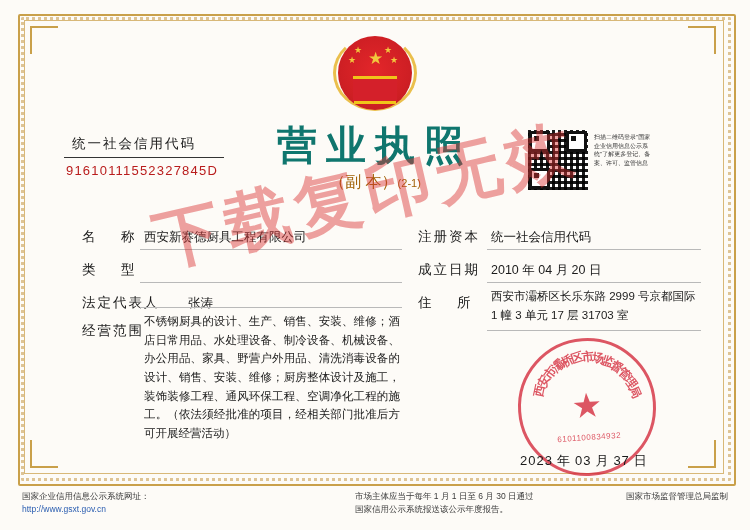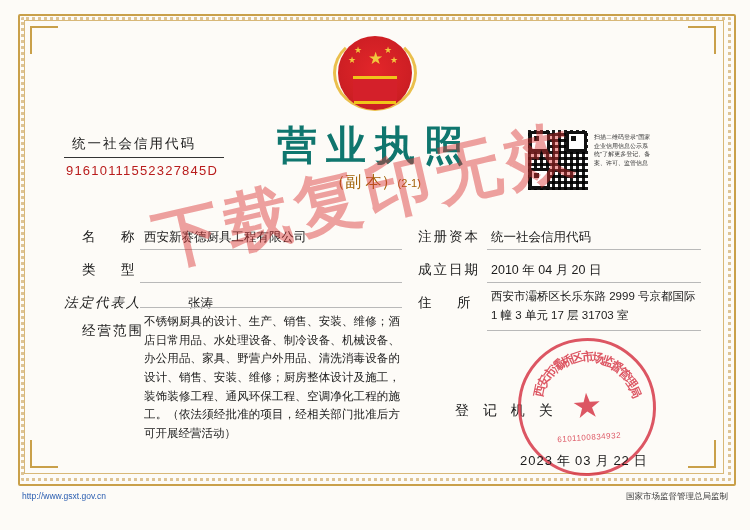--- a/index.html
+++ b/index.html
@@ -338,40 +338,39 @@
   </div>
   <div class="qr-text">扫描二维码登录"国家企业信用信息公示系统"了解更多登记、备案、许可、监管信息</div>
 
   <div class="field-label" style="left:82px; top:228px;">名　称</div>
   <div class="field-value" style="left:144px; top:229px;">西安新赛德厨具工程有限公司</div>
   <div class="rule" style="left:140px; top:249px; width:262px;"></div>
 
   <div class="field-label" style="left:82px; top:261px;">类　型</div>
   <div class="rule" style="left:140px; top:282px; width:262px;"></div>
 
-  <div class="field-label tight" style="left:64px; top:294px;font-style:italic;">法定代表人</div>
+  <div class="field-label tight" style="left:82px; top:294px;">法定代表人</div>
   <div class="field-value" style="left:144px; top:295px;margin-left:44px;">张涛</div>
   <div class="rule" style="left:140px; top:307px; width:262px;"></div>
 
   <div class="field-label tight" style="left:82px; top:322px;">经营范围</div>
   <div class="scope-text">不锈钢厨具的设计、生产、销售、安装、维修；酒店日常用品、水处理设备、制冷设备、机械设备、办公用品、家具、野营户外用品、清洗消毒设备的设计、销售、安装、维修；厨房整体设计及施工，装饰装修工程、通风环保工程、空调净化工程的施工。（依法须经批准的项目，经相关部门批准后方可开展经营活动）</div>
 
   <div class="field-label tight" style="left:418px; top:228px;">注册资本</div>
   <div class="field-value" style="left:491px; top:229px;">统一社会信用代码</div>
   <div class="rule" style="left:487px; top:249px; width:214px;"></div>
 
   <div class="field-label tight" style="left:418px; top:261px;">成立日期</div>
   <div class="field-value" style="left:491px; top:262px;">2010 年 04 月 20 日</div>
   <div class="rule" style="left:487px; top:282px; width:214px;"></div>
 
   <div class="field-label" style="left:418px; top:294px;">住　所</div>
   <div class="addr-text">西安市灞桥区长乐东路 2999 号京都国际 1 幢 3 单元 17 层 31703 室</div>
   <div class="rule" style="left:487px; top:330px; width:214px;"></div>
 
-  <div class="registry">登 记 机 关</div>
 
   <div class="seal">
     <div class="star">★</div>
     <div class="ring-text">
       <span style="transform: rotate(-74deg) translate(0,-58px);">西</span>
       <span style="transform: rotate(-62deg) translate(0,-58px);">安</span>
       <span style="transform: rotate(-50deg) translate(0,-58px);">市</span>
       <span style="transform: rotate(-38deg) translate(0,-58px);">灞</span>
       <span style="transform: rotate(-26deg) translate(0,-58px);">桥</span>
       <span style="transform: rotate(-14deg) translate(0,-58px);">区</span>
@@ -380,27 +379,32 @@
       <span style="transform: rotate(22deg) translate(0,-58px);">监</span>
       <span style="transform: rotate(34deg) translate(0,-58px);">督</span>
       <span style="transform: rotate(46deg) translate(0,-58px);">管</span>
       <span style="transform: rotate(58deg) translate(0,-58px);">理</span>
       <span style="transform: rotate(70deg) translate(0,-58px);">局</span>
     </div>
     <div class="bottom-num">6101100834932</div>
   </div>
 
   <div class="date-line">
-    <span>2023</span><b>年</b><span>03</span><b>月</b><span>22</span><b>日</b>
+    <span>2023</span><b>年</b><span>03</span><b>月</b><span>37</span><b>日</b>
   </div>
 
   <div class="watermark">下载复印无效</div>
 
   <div class="footer">
     <div class="fl">
+      <div>国家企业信用信息公示系统网址：</div>
       <div style="color:#2a5db0;">http://www.gsxt.gov.cn</div>
+    </div>
+    <div class="fc">
+      <div>市场主体应当于每年 1 月 1 日至 6 月 30 日通过</div>
+      <div>国家信用公示系统报送该公示年度报告。</div>
     </div>
     <div class="fr">
       <div>国家市场监督管理总局监制</div>
     </div>
   </div>
 
 </div>
 
 </body></html>

